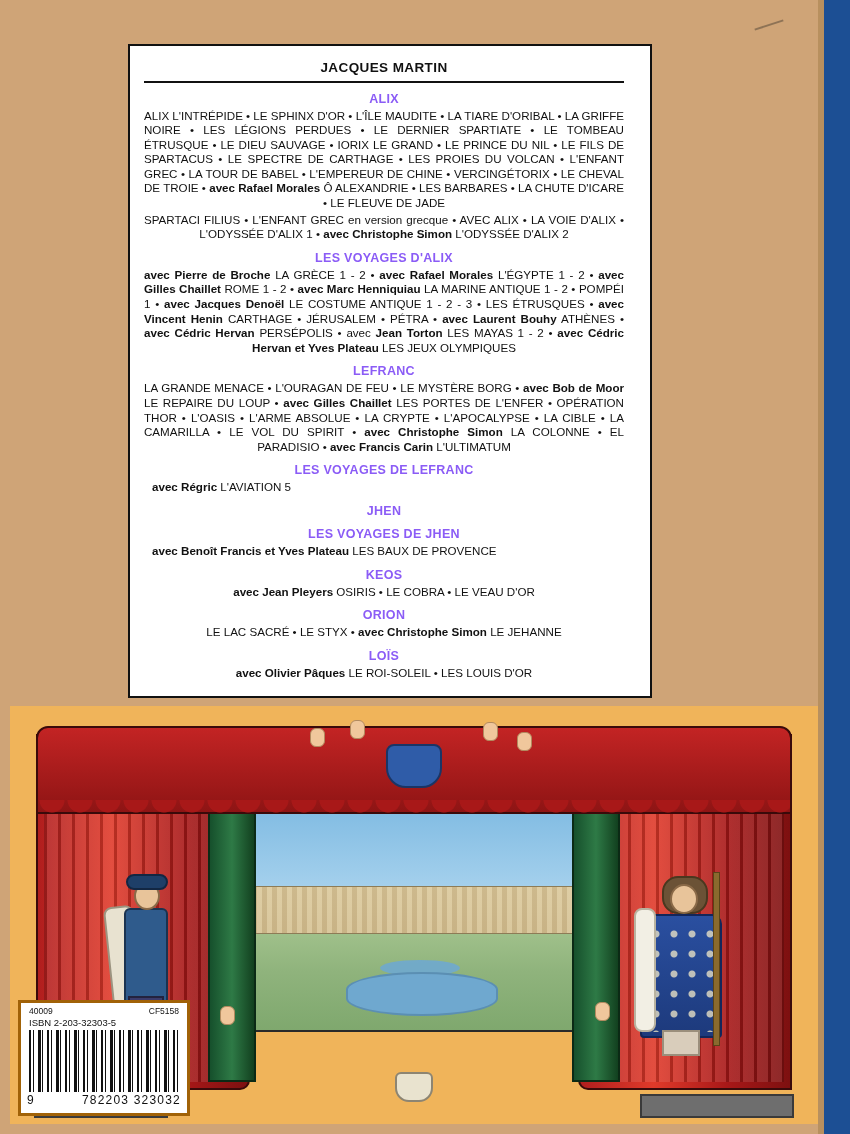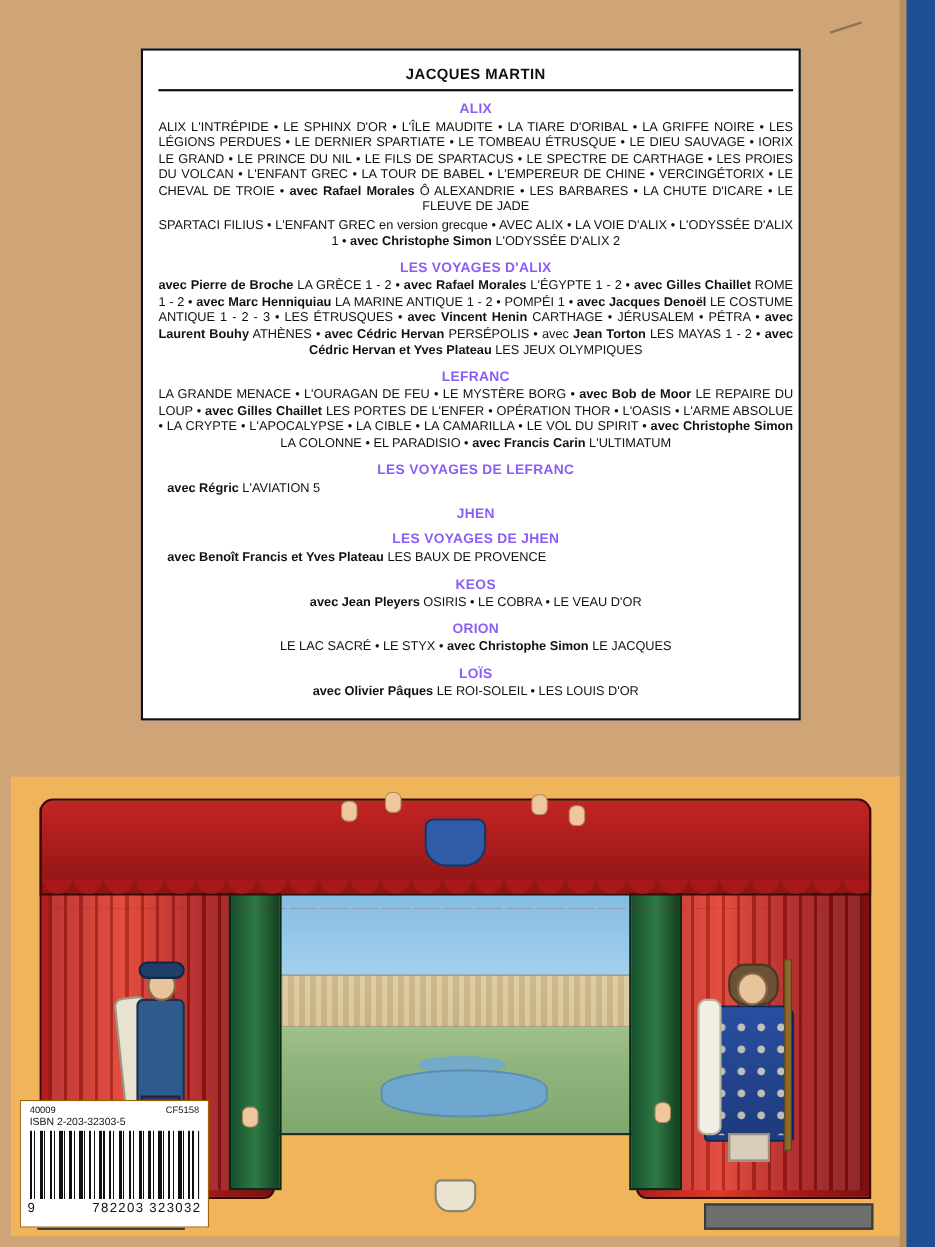--- a/index.html
+++ b/index.html
@@ -24,24 +24,24 @@
     position:absolute;top:18px;right:60px;width:36px;height:18px;
     background:transparent;
   }
   .corner-mark span{
     display:block;width:30px;height:2px;background:#5a4a3a;
     transform:rotate(-18deg);margin-top:6px;opacity:.55;
   }
 
   
   .biblio{
-    position:absolute;left:128px;top:44px;width:600px;
+    position:absolute;left:128px;top:44px;width:524px;
     background:#ffffff;
     border:2px solid #111;
-    padding:10px 5px 14px 14px;
+    padding:10px 26px 14px 14px;
     box-sizing:border-box;
   }
   .author{
     text-align:center;font-weight:bold;font-size:13.5px;letter-spacing:.4px;
     color:#111;margin:4px 0 6px 0;
   }
   .rule{
     height:1.5px;background:#111;margin:2px 0 8px 0;
   }
   .series-title{
@@ -211,21 +211,21 @@
   }
   .crest-mini{
     position:absolute;left:50%;bottom:22px;transform:translateX(-50%);
     width:34px;height:26px;background:#e9e3cf;border:2px solid #8d8572;
     border-radius:6px 6px 14px 14px;
   }
 
   
   .barcode-box{
     position:absolute;left:18px;top:1000px;width:172px;height:116px;
-    background:#ffffff;border:1px solid #a16207;
+    background:#ffffff;border:3px solid #a16207;
     box-sizing:border-box;
     font-family:"Liberation Sans", sans-serif;
   }
   .bc-top{
     display:flex;justify-content:space-between;
     font-size:8.5px;color:#111;padding:3px 8px 0 8px;
   }
   .bc-isbn{
     font-size:9.5px;color:#111;padding:1px 8px 2px 8px;
   }
@@ -262,21 +262,21 @@
       <div class="series-title">LEFRANC</div>
       <div class="entry"><span>LA GRANDE MENACE • L'OURAGAN DE FEU • LE MYSTÈRE BORG • </span><b>avec Bob de Moor</b><span> LE REPAIRE DU LOUP • </span><b>avec Gilles Chaillet</b><span> LES PORTES DE L'ENFER • OPÉRATION THOR • L'OASIS • L'ARME ABSOLUE • LA CRYPTE • L'APOCALYPSE • LA CIBLE • LA CAMARILLA • LE VOL DU SPIRIT • </span><b>avec Christophe Simon</b><span> LA COLONNE • EL PARADISIO • </span><b>avec Francis Carin</b><span> L'ULTIMATUM</span></div>
       <div class="series-title">LES VOYAGES DE LEFRANC</div>
       <div class="entry indent"><b>avec Régric</b><span> L'AVIATION 5</span></div>
       <div class="series-title">JHEN</div>
       <div class="series-title">LES VOYAGES DE JHEN</div>
       <div class="entry indent"><b>avec Benoît Francis et Yves Plateau</b><span> LES BAUX DE PROVENCE</span></div>
       <div class="series-title">KEOS</div>
       <div class="entry"><b>avec Jean Pleyers</b><span> OSIRIS • LE COBRA • LE VEAU D'OR</span></div>
       <div class="series-title">ORION</div>
-      <div class="entry"><span>LE LAC SACRÉ • LE STYX • </span><b>avec Christophe Simon</b><span> LE JACQUES</span></div>
+      <div class="entry"><span>LE LAC SACRÉ • LE STYX • </span><b>avec Christophe Simon</b><span> LE JEHANNE</span></div>
       <div class="series-title">LOÏS</div>
       <div class="entry"><b>avec Olivier Pâques</b><span> LE ROI-SOLEIL • LES LOUIS D'OR</span></div>
     </div>
 </div>
 
 <div class="illus">
 
   <div class="sky-stage">
     <div class="palace"></div>
     <div class="garden">

